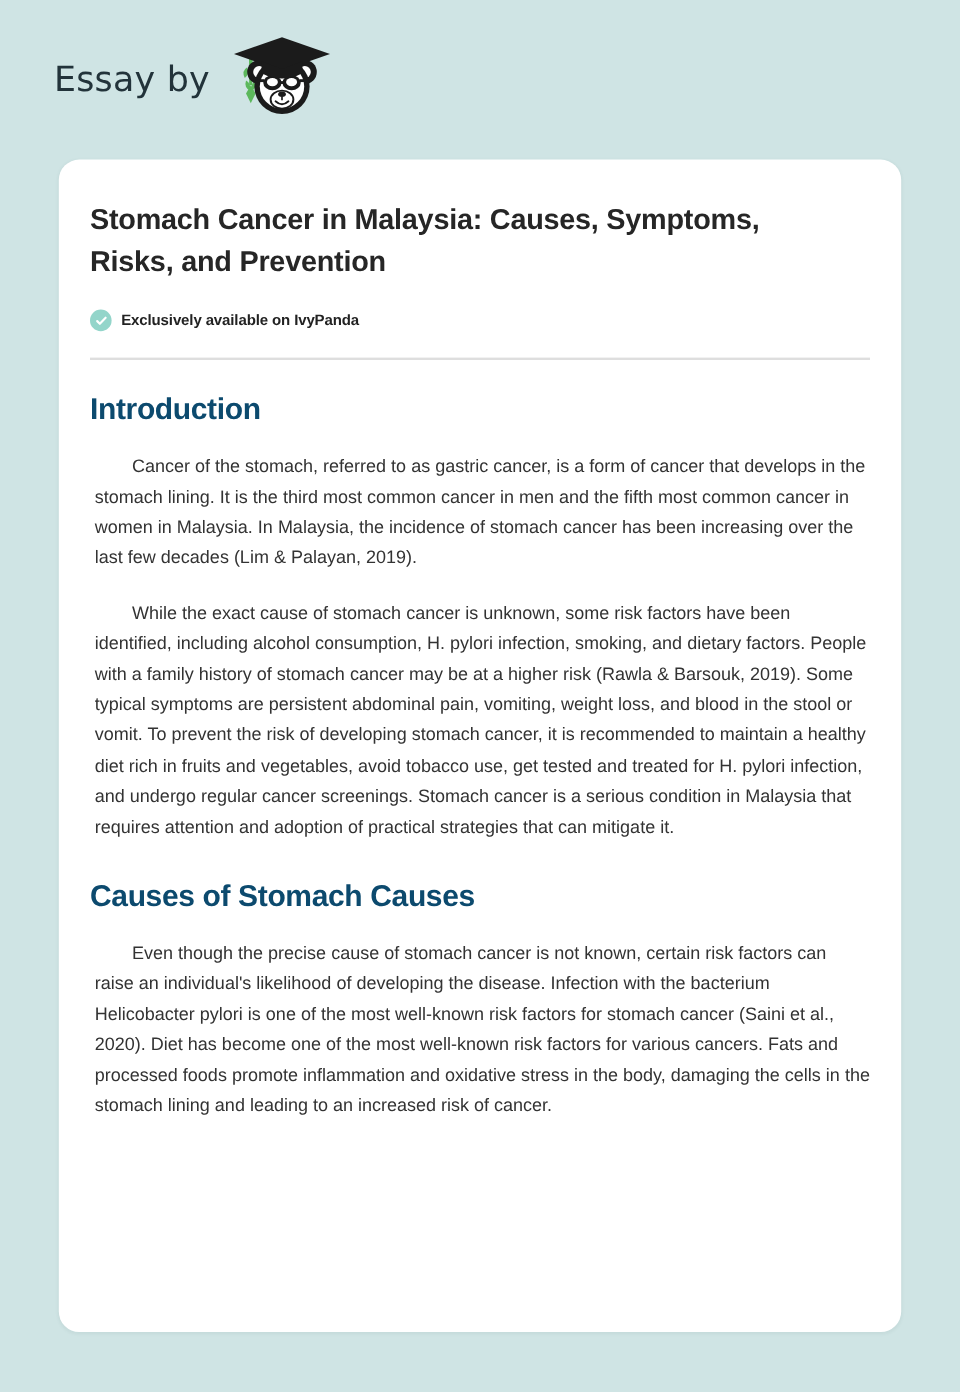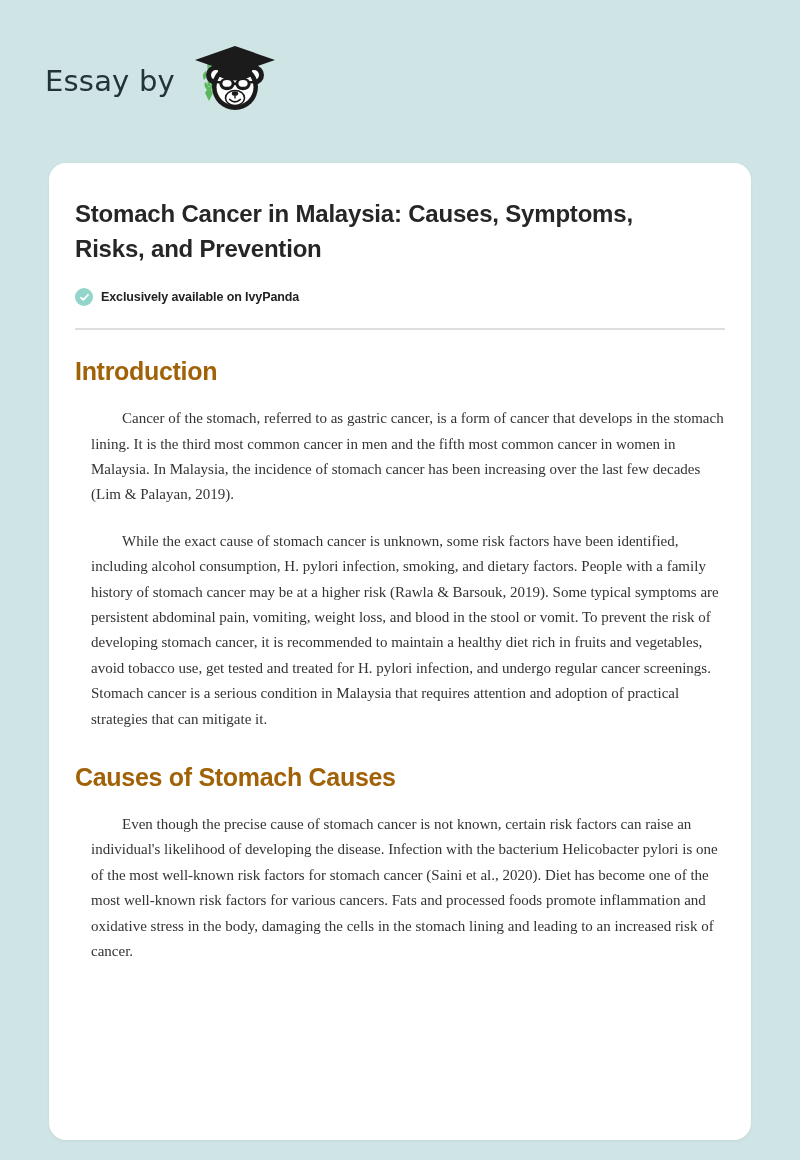--- a/index.html
+++ b/index.html
@@ -10,21 +10,21 @@
   body {
     width: 800px;
     min-height: 1160px;
     background: #cfe4e4;
     font-family: "Liberation Sans", sans-serif;
     -webkit-font-smoothing: antialiased;
   }
 
   
   .brandbar {
-    height: 163px;
+    height: 133px;
     display: flex;
     align-items: center;
     padding-left: 45px;
     box-sizing: border-box;
   }
   .brand-lockup {
     display: flex;
     align-items: center;
     gap: 6px;
   }
@@ -116,35 +116,35 @@
     background: #dedede;
     border: 0;
     margin: 0 0 26px 0;
     width: 650px;
   }
 
   h2.section-heading {
     font-family: "Liberation Sans", sans-serif;
     font-size: 25px;
     font-weight: 700;
-    color: #a16207;
+    color: #0c4a6e;
     margin: 0 0 20px 0;
     letter-spacing: -0.3px;
     line-height: 1.2;
   }
   h2.section-heading.spaced-top {
     margin-top: 30px;
   }
 
   p.body-par {
-    font-family: Liberation Serif, serif;
+    font-family: Liberation Sans, sans-serif;
     font-size: 15px;
     line-height: 25.4px;
     color: #333333;
-    margin: 0 0 21px 16px;
+    margin: 0 0 21px 4px;
     text-indent: 31px;
     max-width: 650px;
   }
   p.body-par:last-child { margin-bottom: 0; }
 </style>
 </head>
 <body>
 
 <header class="brandbar">
   <div class="brand-lockup">

